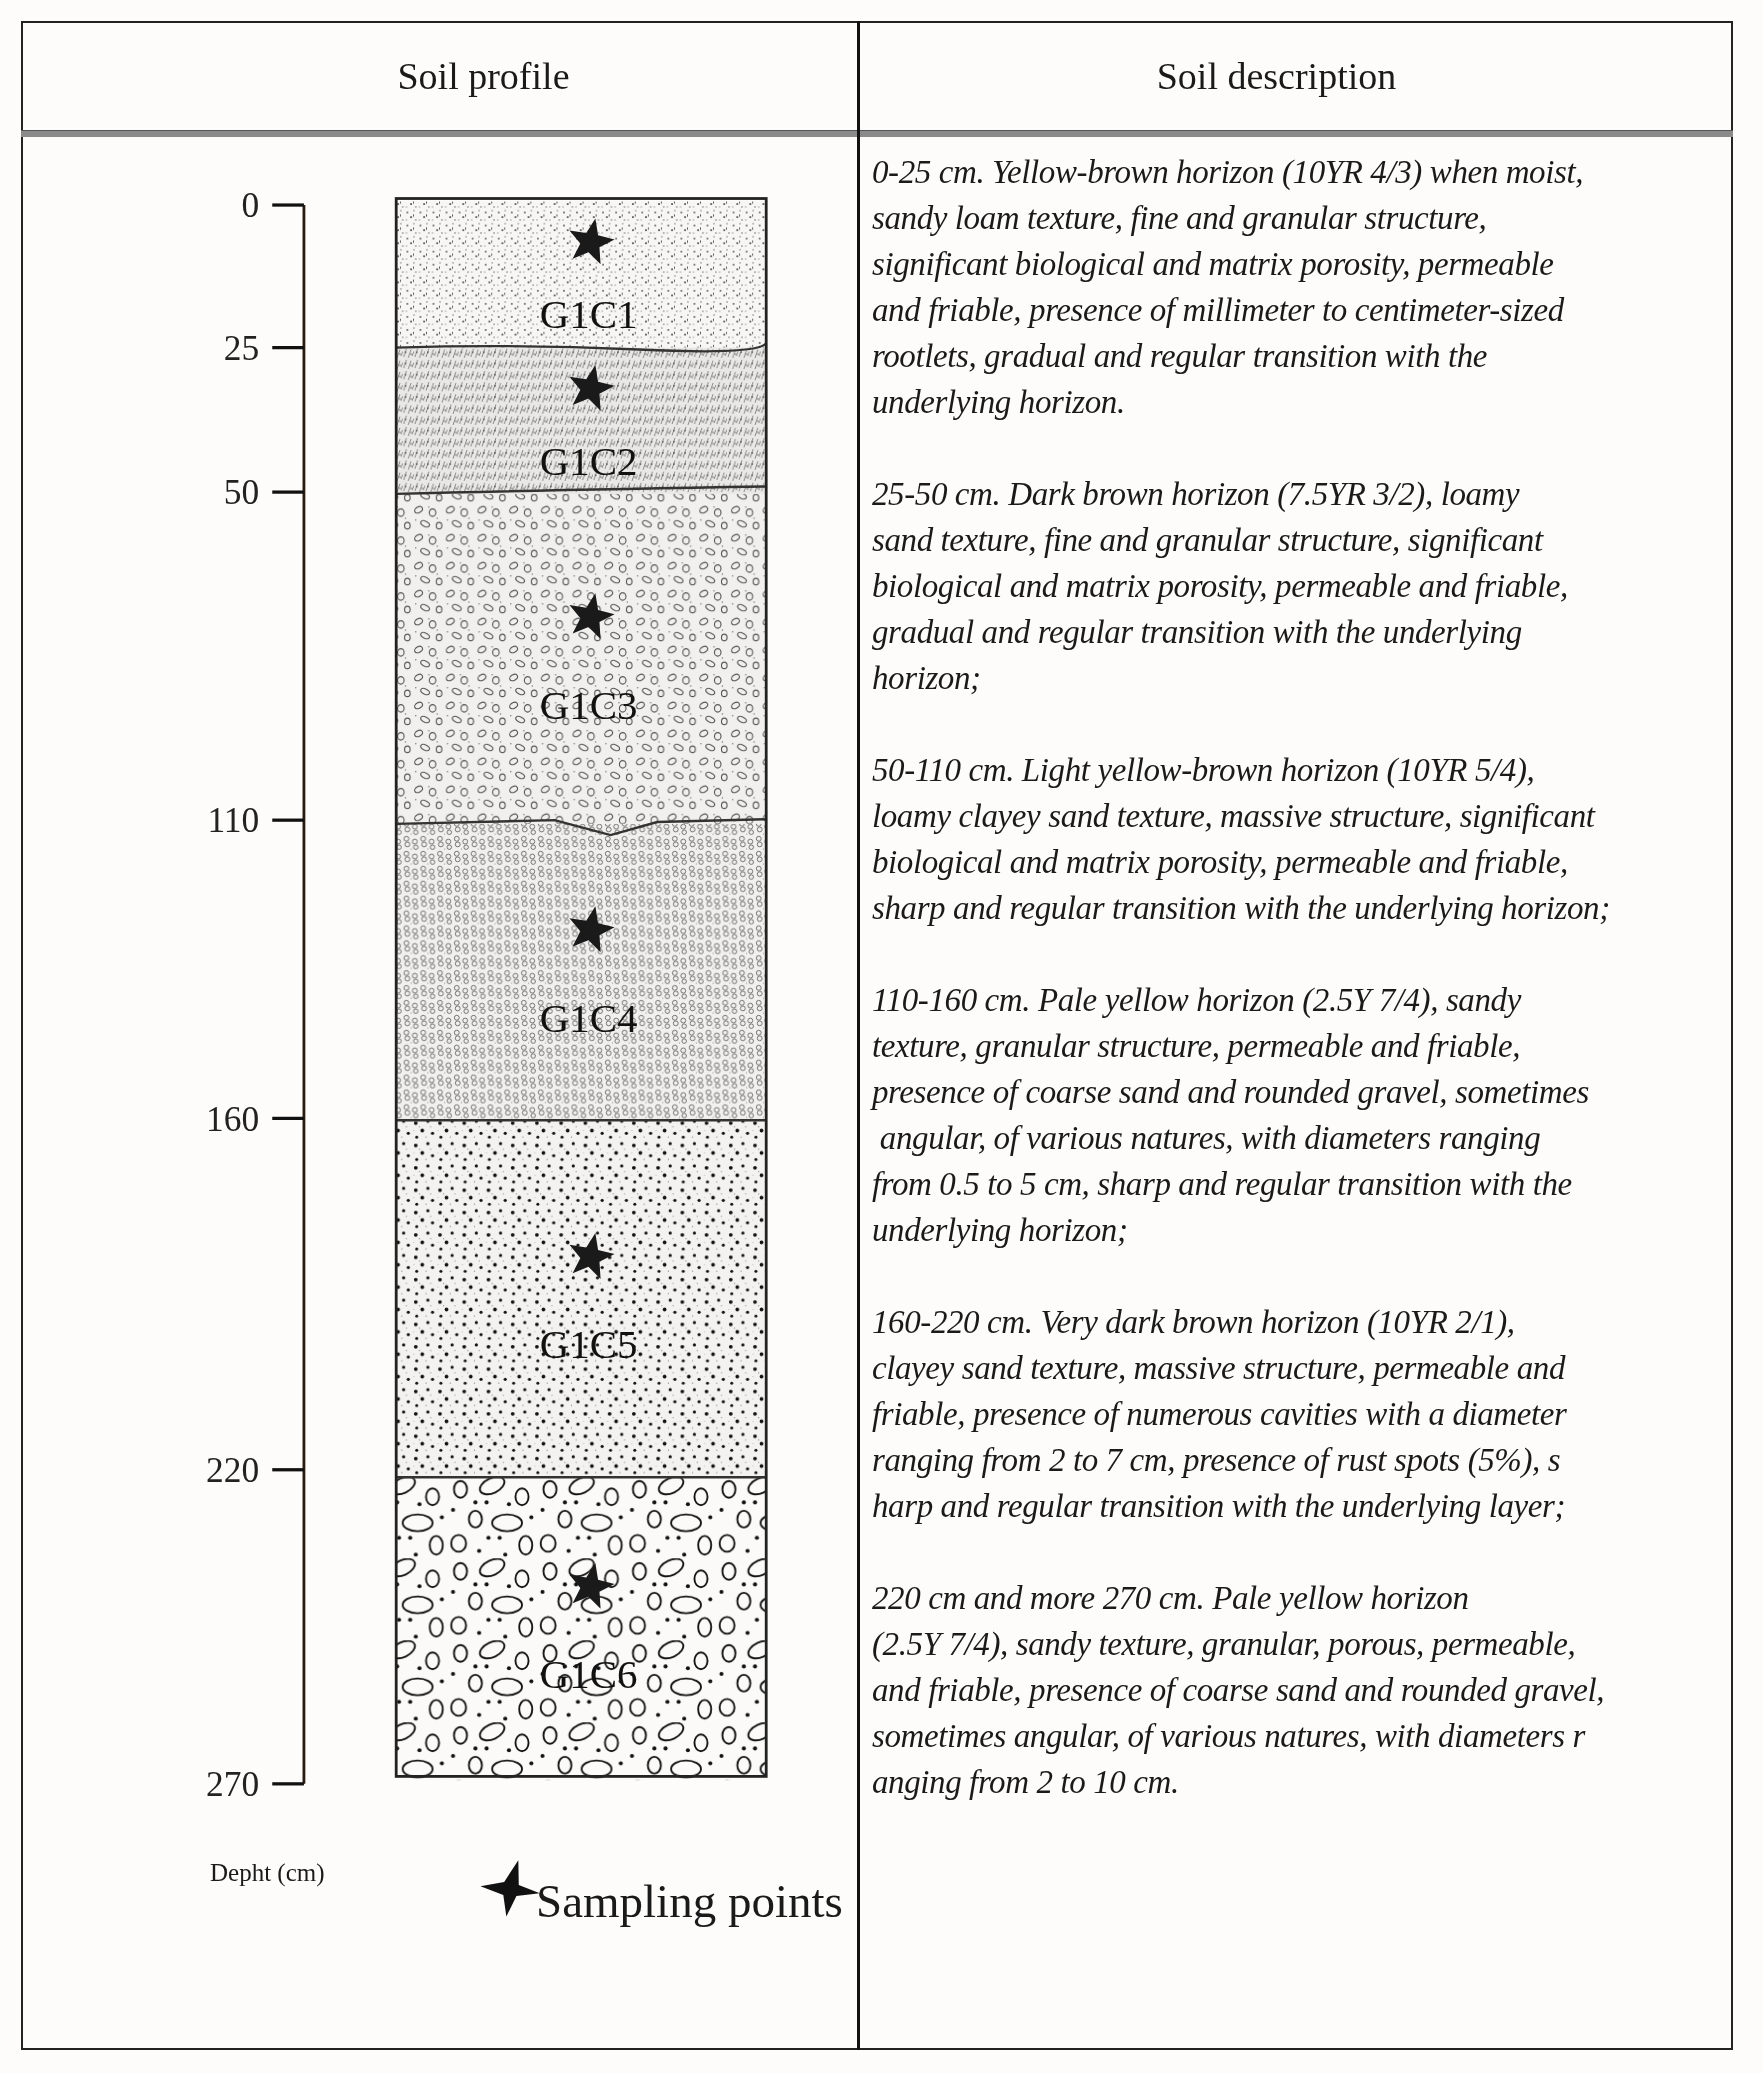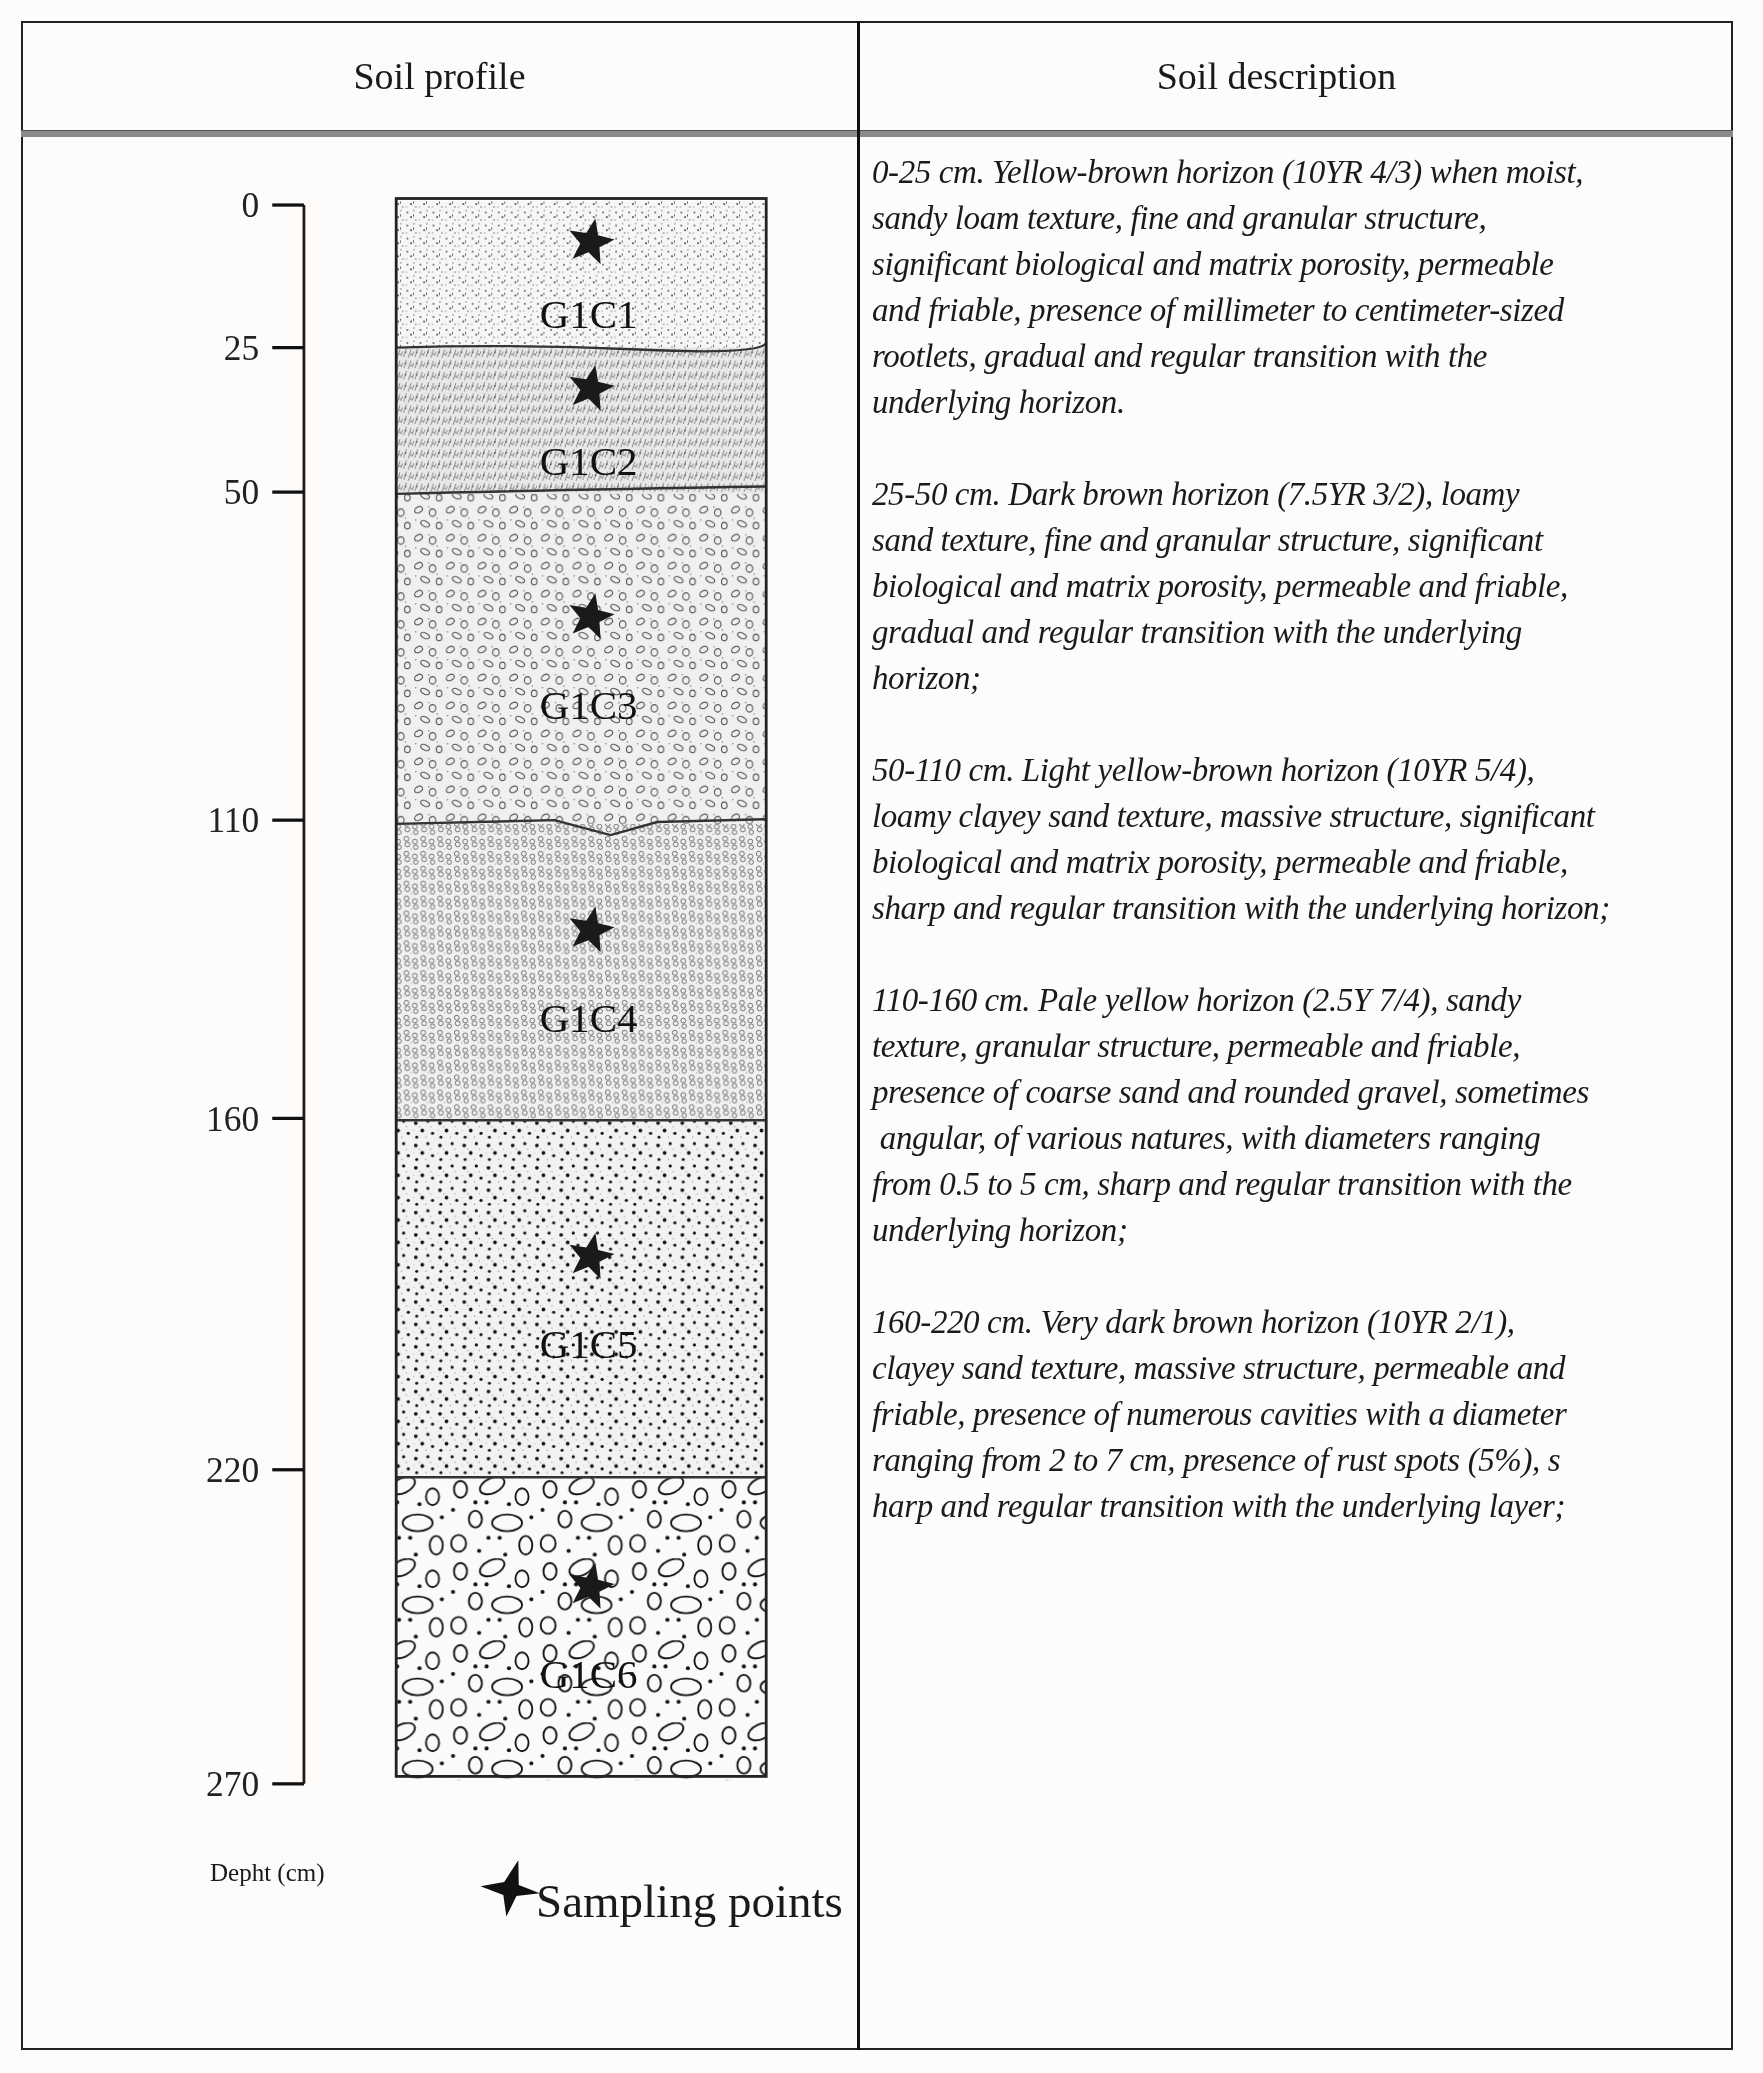--- a/index.html
+++ b/index.html
@@ -1,21 +1,21 @@
 <!DOCTYPE html>
 <html style="font-size:15px"><head>
 <meta charset="utf-8">
 <style>
   html, body { margin: 0; padding: 0; background: #fdfcfb; }
   body { width: 1764px; height: 2073px; position: relative; overflow: hidden; font-family: "Liberation Serif", serif; color: #1a1a1a; }
   .frame { position: absolute; left: 20.5px; top: 20.5px; width: 1712px; height: 2029px; border: 2.8px solid #222; box-sizing: border-box; }
   .hdr-line { position: absolute; left: 20.5px; top: 130px; width: 1712px; height: 5.6px; background: #8a8a8a; border-top: 0.9px solid #555; }
   .divider { position: absolute; left: 857px; top: 20.5px; width: 2.8px; height: 2029px; background: #111; }
   .hdr { position: absolute; top: 48px; font-size: 38px; line-height: 56px; text-align: center; }
-  #hdr-left { left: 23px; width: 833px; }
+  #hdr-left { left: 23px; width: 833px; padding-left: 44px; }
   #hdr-right { left: 860px; width: 809px; margin-left: 12px; }
   .desc { position: absolute; left: 872px; top: 149px; width: 872px; font-size: 33px; line-height: 46px; letter-spacing: -0.4px; }
   .desc p { margin: 0 0 46px 0; white-space: pre-wrap; font-style: italic; }
   svg text { font-family: "Liberation Serif", serif; }
   .legend-depth { position: absolute; left: 210px; top: 1849px; font-size: 25px; line-height: 47px; }
   .legend-samp { position: absolute; left: 536px; top: 1862px; font-size: 47px; line-height: 47px; margin-top: 16px; }
 </style>
 </head>
 <body>
 
@@ -169,14 +169,19 @@
 texture, granular structure, permeable and friable,
 presence of coarse sand and rounded gravel, sometimes
  angular, of various natures, with diameters ranging
 from 0.5 to 5 cm, sharp and regular transition with the
 underlying horizon;</p>
     <p>160-220 cm. Very dark brown horizon (10YR 2/1),
 clayey sand texture, massive structure, permeable and
 friable, presence of numerous cavities with a diameter
 ranging from 2 to 7 cm, presence of rust spots (5%), s
 harp and regular transition with the underlying layer;</p>
+    <p>220 cm and more 270 cm. Pale yellow horizon
+(2.5Y 7/4), sandy texture, granular, porous, permeable,
+and friable, presence of coarse sand and rounded gravel,
+sometimes angular, of various natures, with diameters r
+anging from 2 to 10 cm.</p>
   </div>
 
 
 </body></html>

